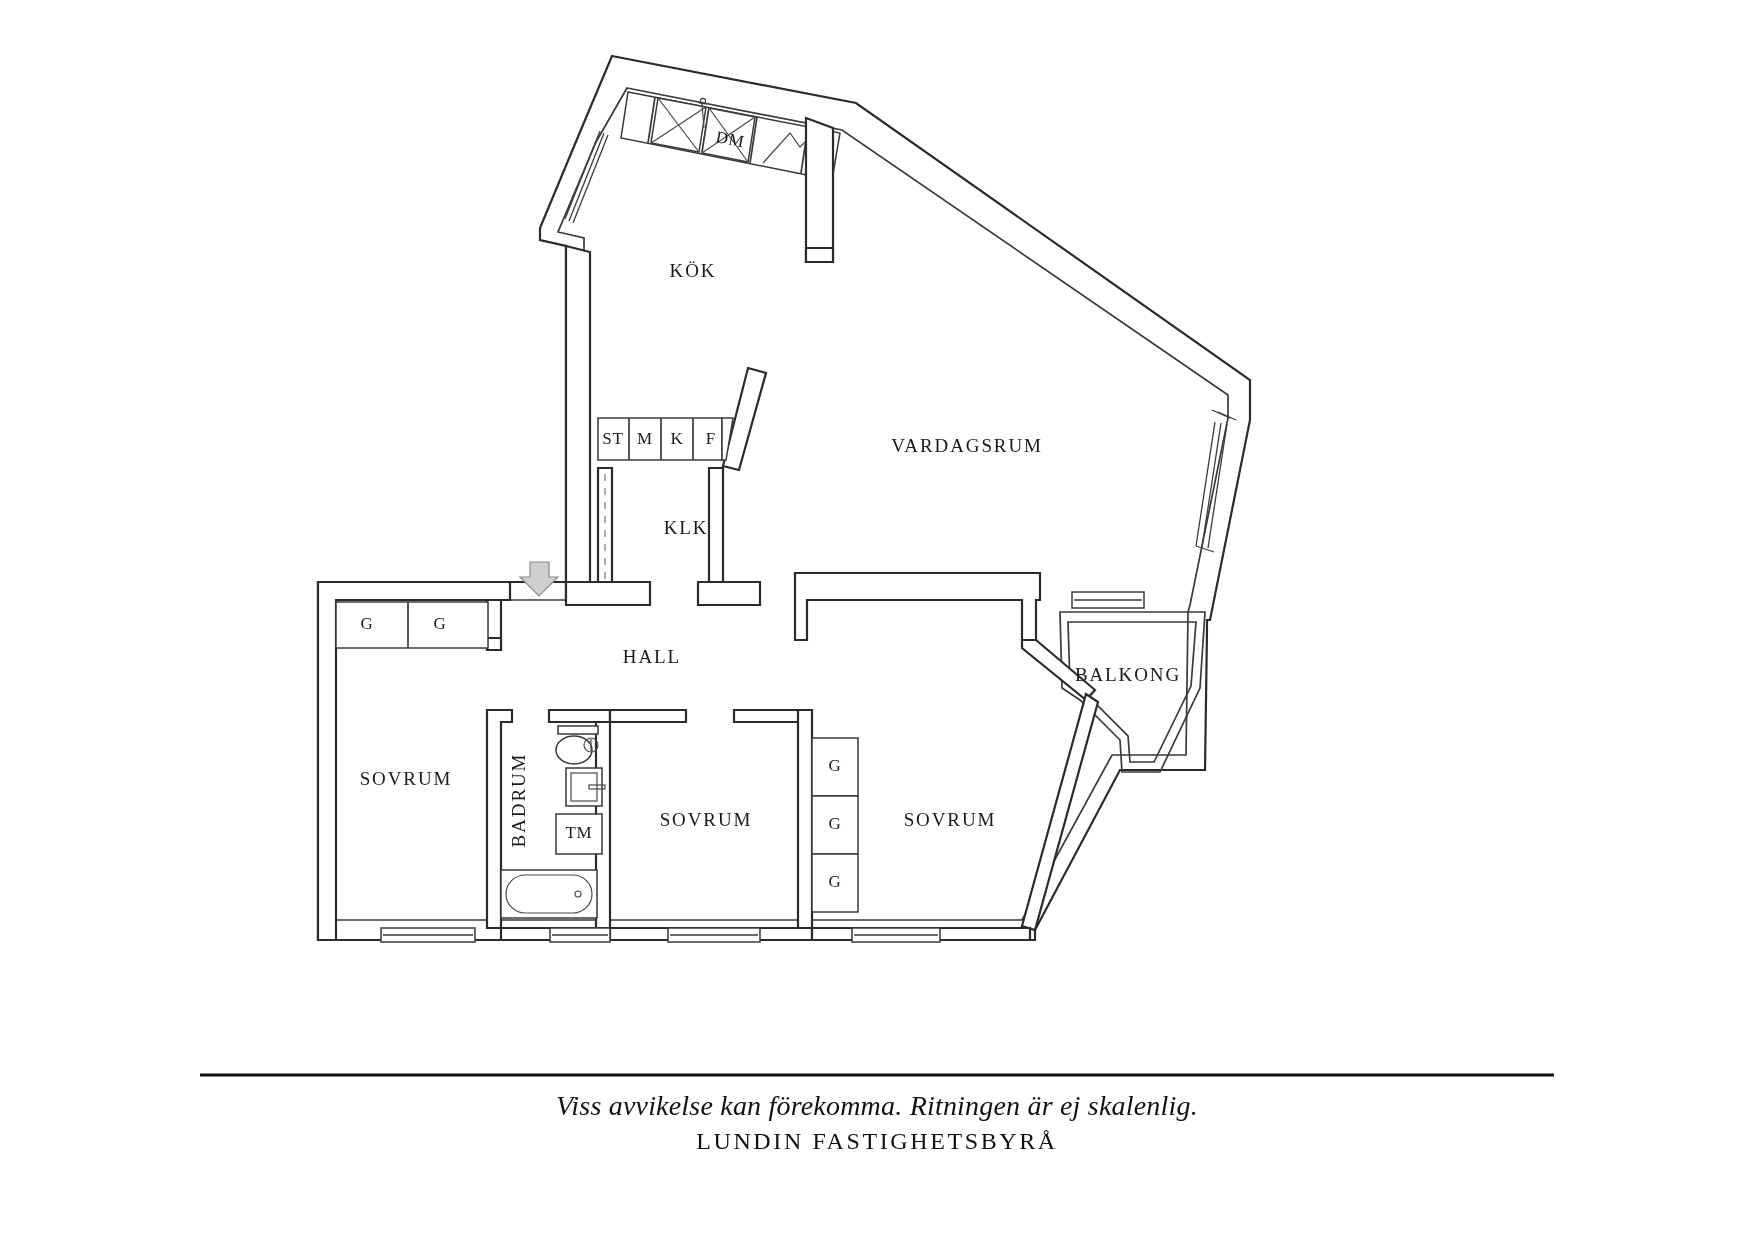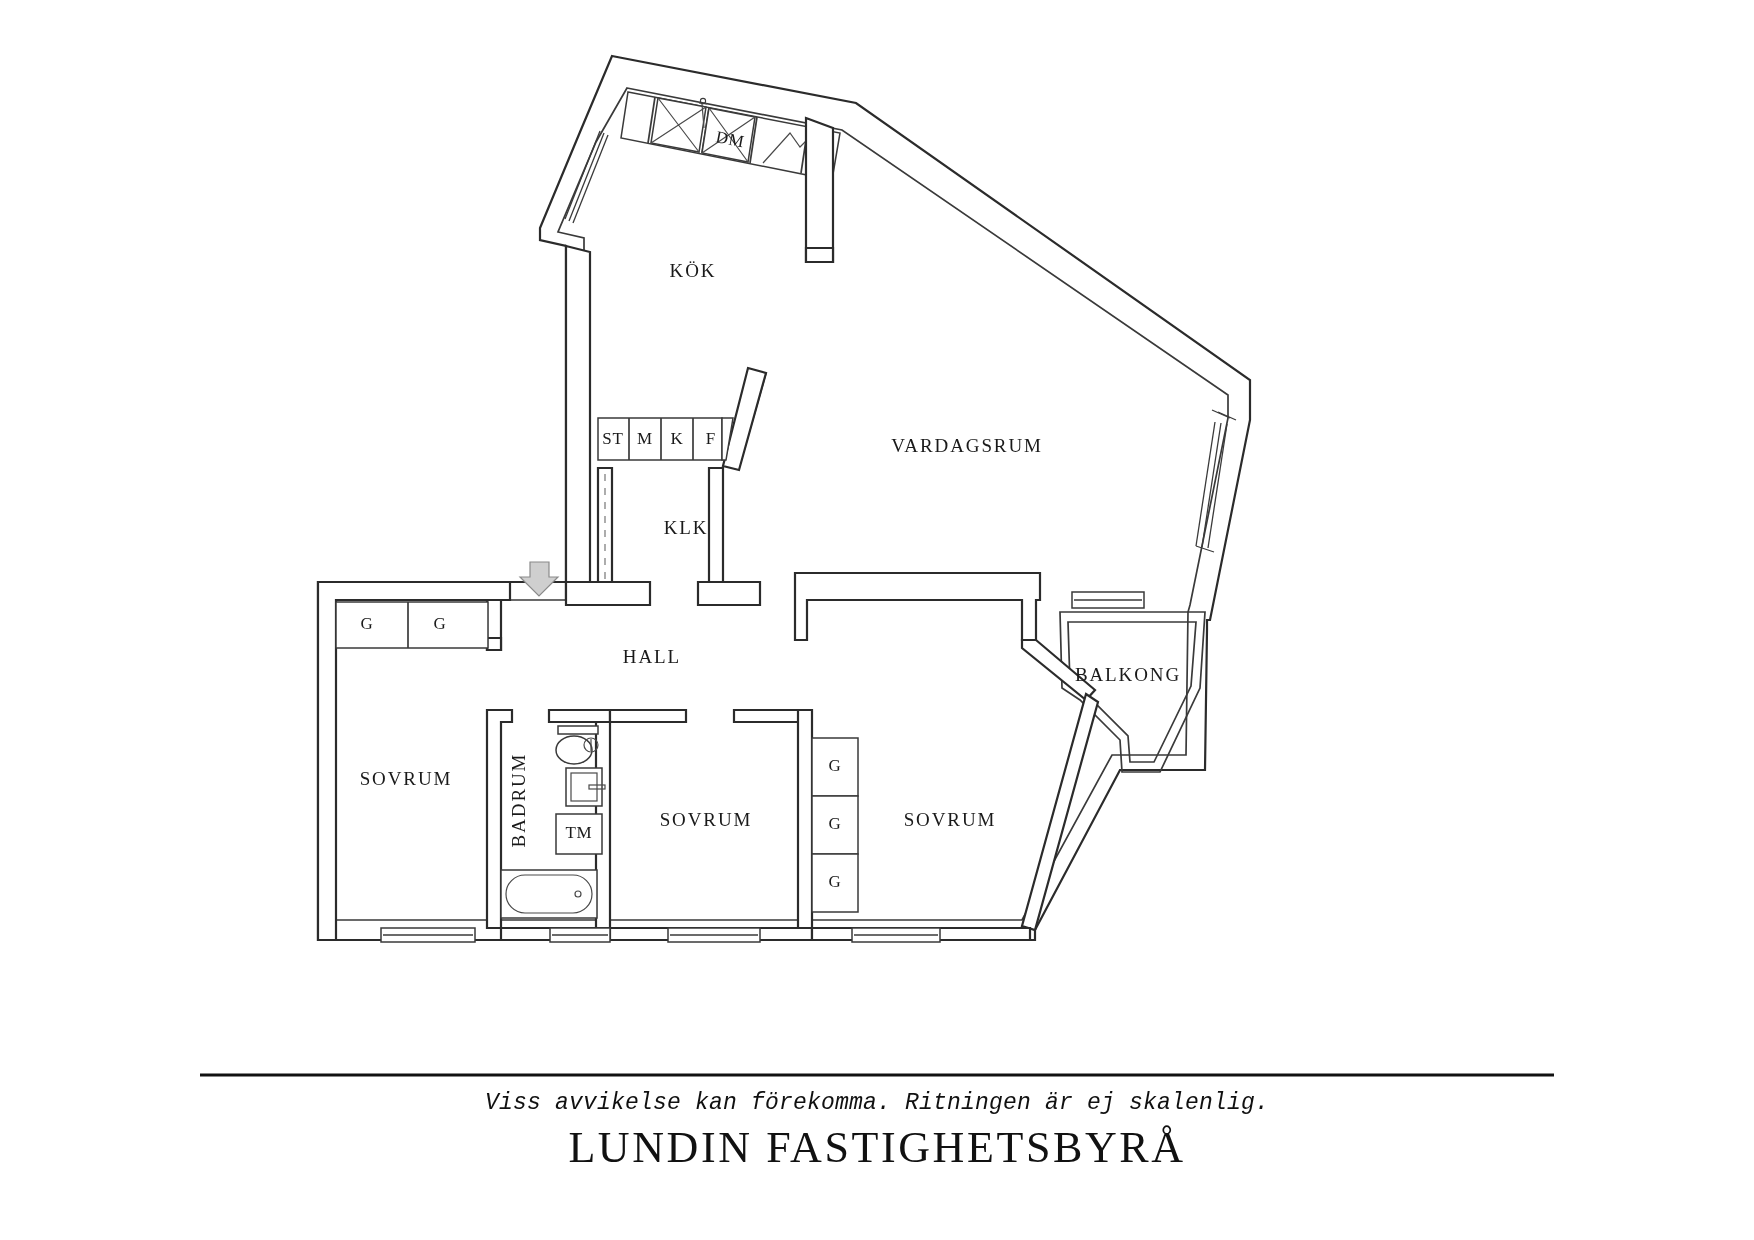--- a/index.html
+++ b/index.html
@@ -97,31 +97,31 @@
     dominant-baseline: middle;
   }
   .footer {
     position: absolute;
     left: 0;
     right: 0;
     top: 1090px;
     text-align: center;
   }
   .disclaimer {
-    font-family: Liberation Mono, monospace;
+    font-family: Liberation Serif, serif;
     font-style: italic;
-    font-size: 23px;
+    font-size: 28px;
     color: #111111;
     letter-spacing: 0.2px;
     margin: 0 0 6px 0;
     white-space: nowrap;
   }
   .brand {
     font-family: "Liberation Serif", "DejaVu Serif", serif;
-    font-size: 44px;
+    font-size: 24px;
     letter-spacing: 2.6px;
     color: #111111;
     margin: 0;
     white-space: nowrap;
   }
 </style>
 </head>
 <body>
 
 <div id="plan-root">

